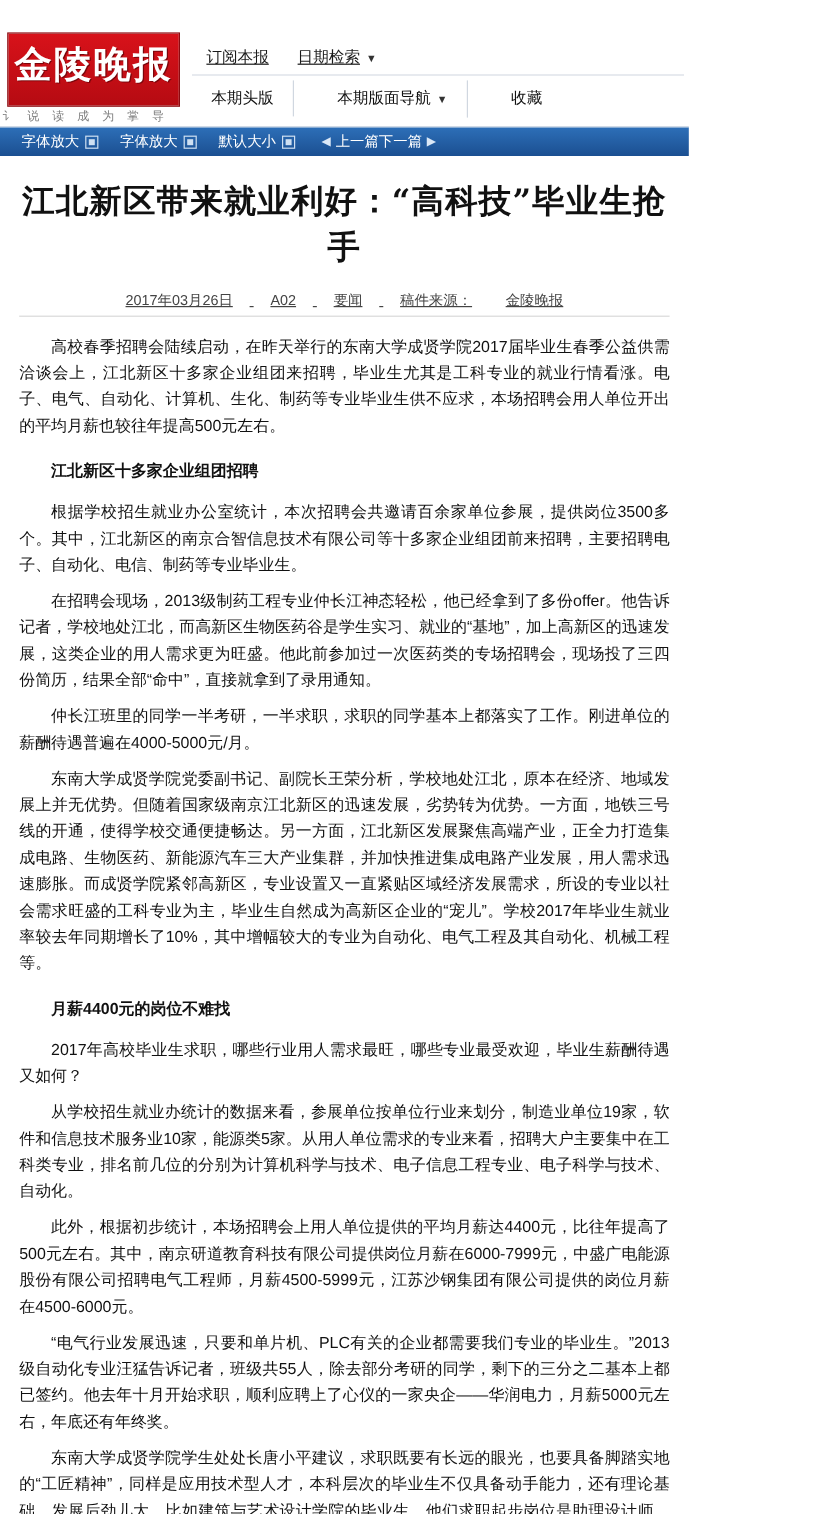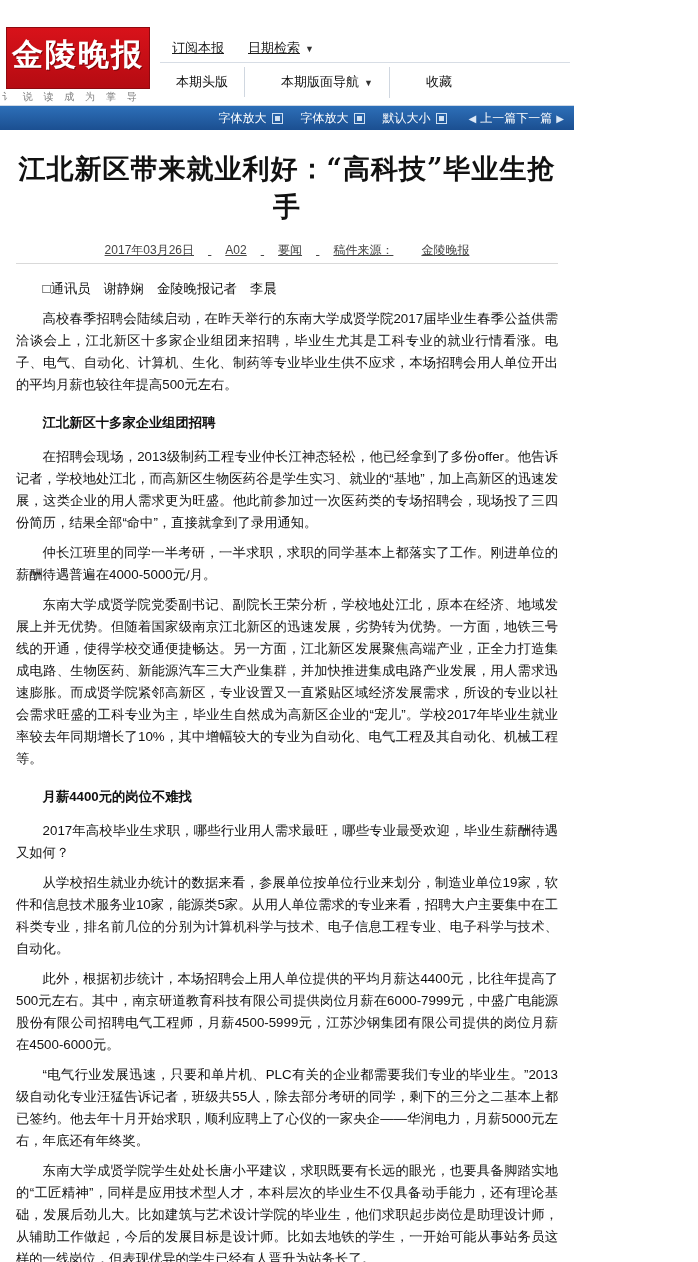--- a/index.html
+++ b/index.html
@@ -111,22 +111,22 @@
     background: #d7dde5;
   }
 
   
   .toolbar {
     height: 24px;
     background: linear-gradient(#2d6fb8, #1b4f91);
     color: #ffffff;
     display: flex;
     align-items: center;
-    justify-content: flex-end;
-    padding-right: 6px;
+    justify-content: flex-start;
+    padding-right: 18px;
     font-size: 12px;
   }
   .toolbar .tb-item {
     display: flex;
     align-items: center;
     margin-left: 18px;
     white-space: nowrap;
     color: #fff;
   }
   .tb-sq {
@@ -260,23 +260,23 @@
     <div class="meta">
       <span>2017年03月26日</span>
       <span>A02</span>
       <span>要闻</span>
       <span>稿件来源：</span><span>金陵晚报</span>
     </div>
 
     <div class="divider"></div>
 
     <div class="body">
-      <p class="noindent">□通讯员　谢静娴　金陵晚报记者　李晨</p>
       <p>高校春季招聘会陆续启动，在昨天举行的东南大学成贤学院2017届毕业生春季公益供需洽谈会上，江北新区十多家企业组团来招聘，毕业生尤其是工科专业的就业行情看涨。电子、电气、自动化、计算机、生化、制药等专业毕业生供不应求，本场招聘会用人单位开出的平均月薪也较往年提高500元左右。</p>
       <p class="sub">江北新区十多家企业组团招聘</p>
+      <p>根据学校招生就业办公室统计，本次招聘会共邀请百余家单位参展，提供岗位3500多个。其中，江北新区的南京合智信息技术有限公司等十多家企业组团前来招聘，主要招聘电子、自动化、电信、制药等专业毕业生。</p>
       <p>在招聘会现场，2013级制药工程专业仲长江神态轻松，他已经拿到了多份offer。他告诉记者，学校地处江北，而高新区生物医药谷是学生实习、就业的“基地”，加上高新区的迅速发展，这类企业的用人需求更为旺盛。他此前参加过一次医药类的专场招聘会，现场投了三四份简历，结果全部“命中”，直接就拿到了录用通知。</p>
       <p>仲长江班里的同学一半考研，一半求职，求职的同学基本上都落实了工作。刚进单位的薪酬待遇普遍在4000-5000元/月。</p>
       <p>东南大学成贤学院党委副书记、副院长王荣分析，学校地处江北，原本在经济、地域发展上并无优势。但随着国家级南京江北新区的迅速发展，劣势转为优势。一方面，地铁三号线的开通，使得学校交通便捷畅达。另一方面，江北新区发展聚焦高端产业，正全力打造集成电路、生物医药、新能源汽车三大产业集群，并加快推进集成电路产业发展，用人需求迅速膨胀。而成贤学院紧邻高新区，专业设置又一直紧贴区域经济发展需求，所设的专业以社会需求旺盛的工科专业为主，毕业生自然成为高新区企业的“宠儿”。学校2017年毕业生就业率较去年同期增长了10%，其中增幅较大的专业为自动化、电气工程及其自动化、机械工程等。</p>
       <p class="sub">月薪4400元的岗位不难找</p>
       <p>2017年高校毕业生求职，哪些行业用人需求最旺，哪些专业最受欢迎，毕业生薪酬待遇又如何？</p>
       <p>从学校招生就业办统计的数据来看，参展单位按单位行业来划分，制造业单位19家，软件和信息技术服务业10家，能源类5家。从用人单位需求的专业来看，招聘大户主要集中在工科类专业，排名前几位的分别为计算机科学与技术、电子信息工程专业、电子科学与技术、自动化。</p>
       <p>此外，根据初步统计，本场招聘会上用人单位提供的平均月薪达4400元，比往年提高了500元左右。其中，南京研道教育科技有限公司提供岗位月薪在6000-7999元，中盛广电能源股份有限公司招聘电气工程师，月薪4500-5999元，江苏沙钢集团有限公司提供的岗位月薪在4500-6000元。</p>
       <p>“电气行业发展迅速，只要和单片机、PLC有关的企业都需要我们专业的毕业生。”2013级自动化专业汪猛告诉记者，班级共55人，除去部分考研的同学，剩下的三分之二基本上都已签约。他去年十月开始求职，顺利应聘上了心仪的一家央企——华润电力，月薪5000元左右，年底还有年终奖。</p>
       <p>东南大学成贤学院学生处处长唐小平建议，求职既要有长远的眼光，也要具备脚踏实地的“工匠精神”，同样是应用技术型人才，本科层次的毕业生不仅具备动手能力，还有理论基础，发展后劲儿大。比如建筑与艺术设计学院的毕业生，他们求职起步岗位是助理设计师，从辅助工作做起，今后的发展目标是设计师。比如去地铁的学生，一开始可能从事站务员这样的一线岗位，但表现优异的学生已经有人晋升为站务长了。</p>
     </div>

